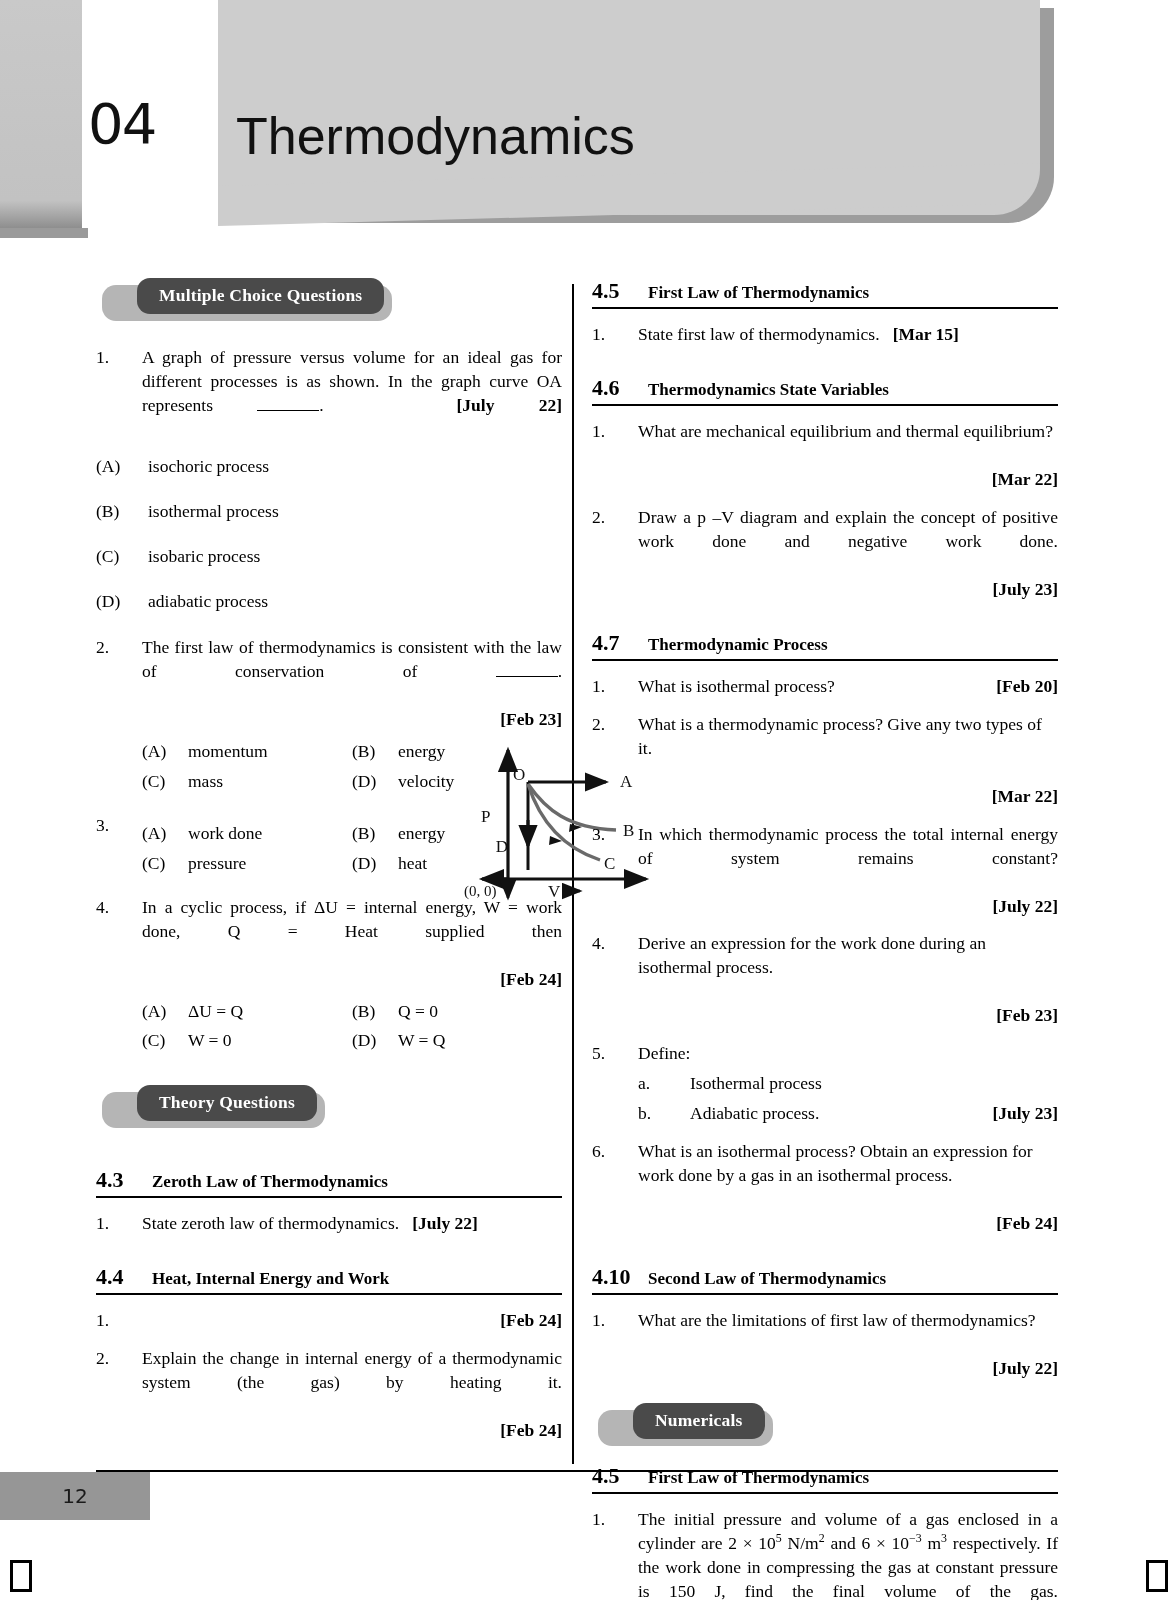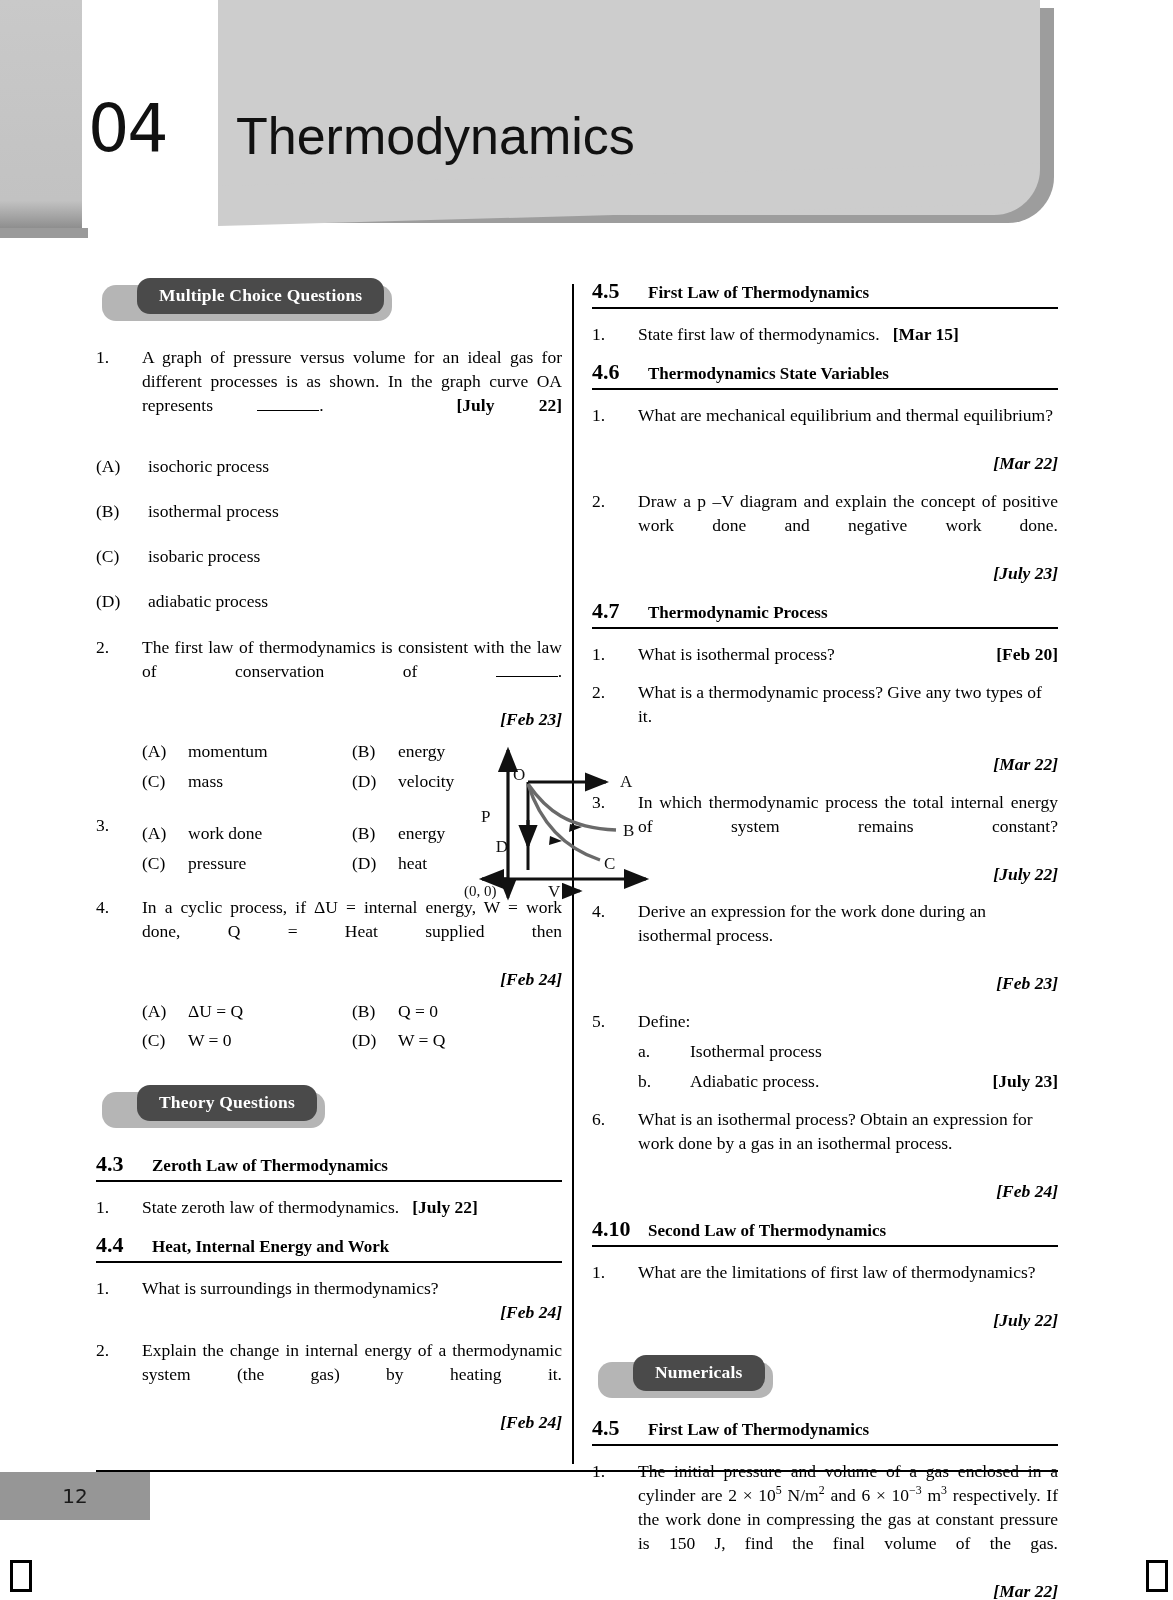--- a/index.html
+++ b/index.html
@@ -42,21 +42,21 @@
   }
   .banner-skew-shadow {
     position:absolute; left:222px; top:196px; width:560px; height:14px;
     background:#9e9e9e;
     transform:skewY(-1.6deg);
     transform-origin:left top;
   }
   .chapter-num {
     position:absolute; left:88px; top:96px;
     font-family:"DejaVu Sans", sans-serif;
-    font-size:65px; font-weight:400; letter-spacing:-2px;
+    font-size:56px; font-weight:400; letter-spacing:-2px;
     line-height:1; color:#111;text-align:center;
   }
   .chapter-title {
     position:absolute; left:236px; top:110px;
     font-family:Liberation Sans, sans-serif;
     font-size:52px; font-weight:400; line-height:1; color:#111;
   }
 
   
   .col {
@@ -81,36 +81,36 @@
     border-radius:13px;
     letter-spacing:.2px;
   }
   .pill-shadow {
     position:absolute; left:6px; top:7px; right:-8px; bottom:-7px;
     background:#b5b5b5; border-radius:14px; z-index:1;
   }
 
   
   .sec {
-    margin-top:12px; margin-bottom:4px;
+    margin-top:28px; margin-bottom:4px;
     border-bottom:2.5px solid #000;
     padding-bottom:3px;
     display:flex; align-items:baseline;
   }
   .sec-num { font-weight:bold; font-size:22px; width:56px; flex:0 0 56px; }
   .sec-name { font-weight:bold; font-size:17px; }
 
   
   .q { display:flex; margin-top:14px; font-size:17.5px; line-height:1.37; }
   .q-num { width:46px; flex:0 0 46px; }
   .q-body { flex:1; }
   .just { text-align:justify; text-justify:inter-word; }
   .just::after { content:""; display:inline-block; width:100%; }
   .tag { font-weight:bold; white-space:nowrap; }
-  .tag-right { display:block; text-align:right; font-weight:bold;font-style:italic; }
+  .tag-right { display:block; text-align:right; font-weight:bold; }
   .blank { display:inline-block; border-bottom:1.3px solid #000; width:62px; }
 
   
   .opts1 { margin-top:14px; }
   .opt-row1 { display:flex; font-size:17.5px; margin-bottom:24px; }
   .opts2 { margin-top:8px; }
   .opt-row2 { display:flex; font-size:17.5px; margin-bottom:6px; }
   .opt-cell { display:flex; width:50%; }
   .opt-key { width:52px; flex:0 0 52px; }
   .opt-key-w { width:46px; flex:0 0 46px; }
@@ -335,21 +335,20 @@
   </div>
 
   
   <div class="sec">
     <span class="sec-num">4.4</span>
     <span class="sec-name">Heat, Internal Energy and Work</span>
   </div>
   <div class="q">
     <div class="q-num">1.</div>
     <div class="q-body">
-      <div>What is surroundings in thermodynamics?</div>
       <span class="tag-right">[Feb 24]</span>
     </div>
   </div>
   <div class="q">
     <div class="q-num">2.</div>
     <div class="q-body">
       <div class="just">Explain the change in internal energy of a thermodynamic system (the gas) by heating it.</div>
       <span class="tag-right">[Feb 24]</span>
     </div>
   </div>

